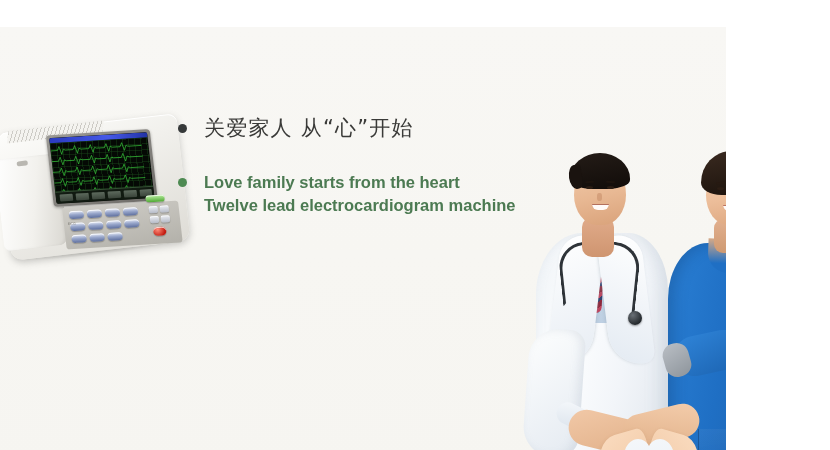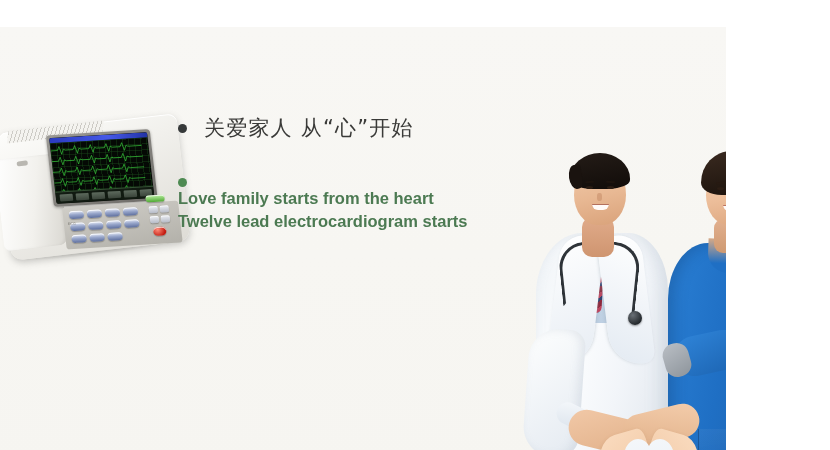--- a/index.html
+++ b/index.html
@@ -151,21 +151,21 @@
   .cn-brand {
     margin-left:26px;
     font-size:27px; color:#1ea01e;
     font-weight:bold; letter-spacing:2px;
     white-space:nowrap;
     font-family:"DejaVu Serif", serif;
     font-style:italic;
     text-shadow:0 0 1px rgba(30,160,30,.5);
   }
 
-  .line-en { display:flex; align-items:flex-start; margin-top:26px;flex-direction:column; }
+  .line-en { display:flex; align-items:flex-start; margin-top:26px; }
   .line-en .bullet { margin-top:7px; }
   .en-text { font-size:16.5px; color:#4c7a52; font-weight:bold; line-height:1.42; white-space:nowrap; }
 
   
   #photo { position:absolute; left:512px; top:120px; width:318px; height:330px; }
   .ph { position:absolute; }
 
   
   .m-coat {
     left:24px; top:86px; width:132px; height:250px;
@@ -415,21 +415,21 @@
 
     <div class="line-cn">
       <span class="bullet dark"></span>
       <span class="cn-head">关爱家人 从“心”开始</span>
     </div>
 
     <div class="line-en">
       <span class="bullet green"></span>
       <span>
         <div class="en-text">Love family starts from the heart</div>
-        <div class="en-text">Twelve lead electrocardiogram starts</div>
+        <div class="en-text">Twelve lead electrocardiogram machine</div>
       </span>
     </div>
 
   </div>
 
   <div id="photo">
 
     <div class="ph m-coat-bottom"></div>
     <div class="ph m-coat"></div>
     <div class="ph m-shirt"></div>

